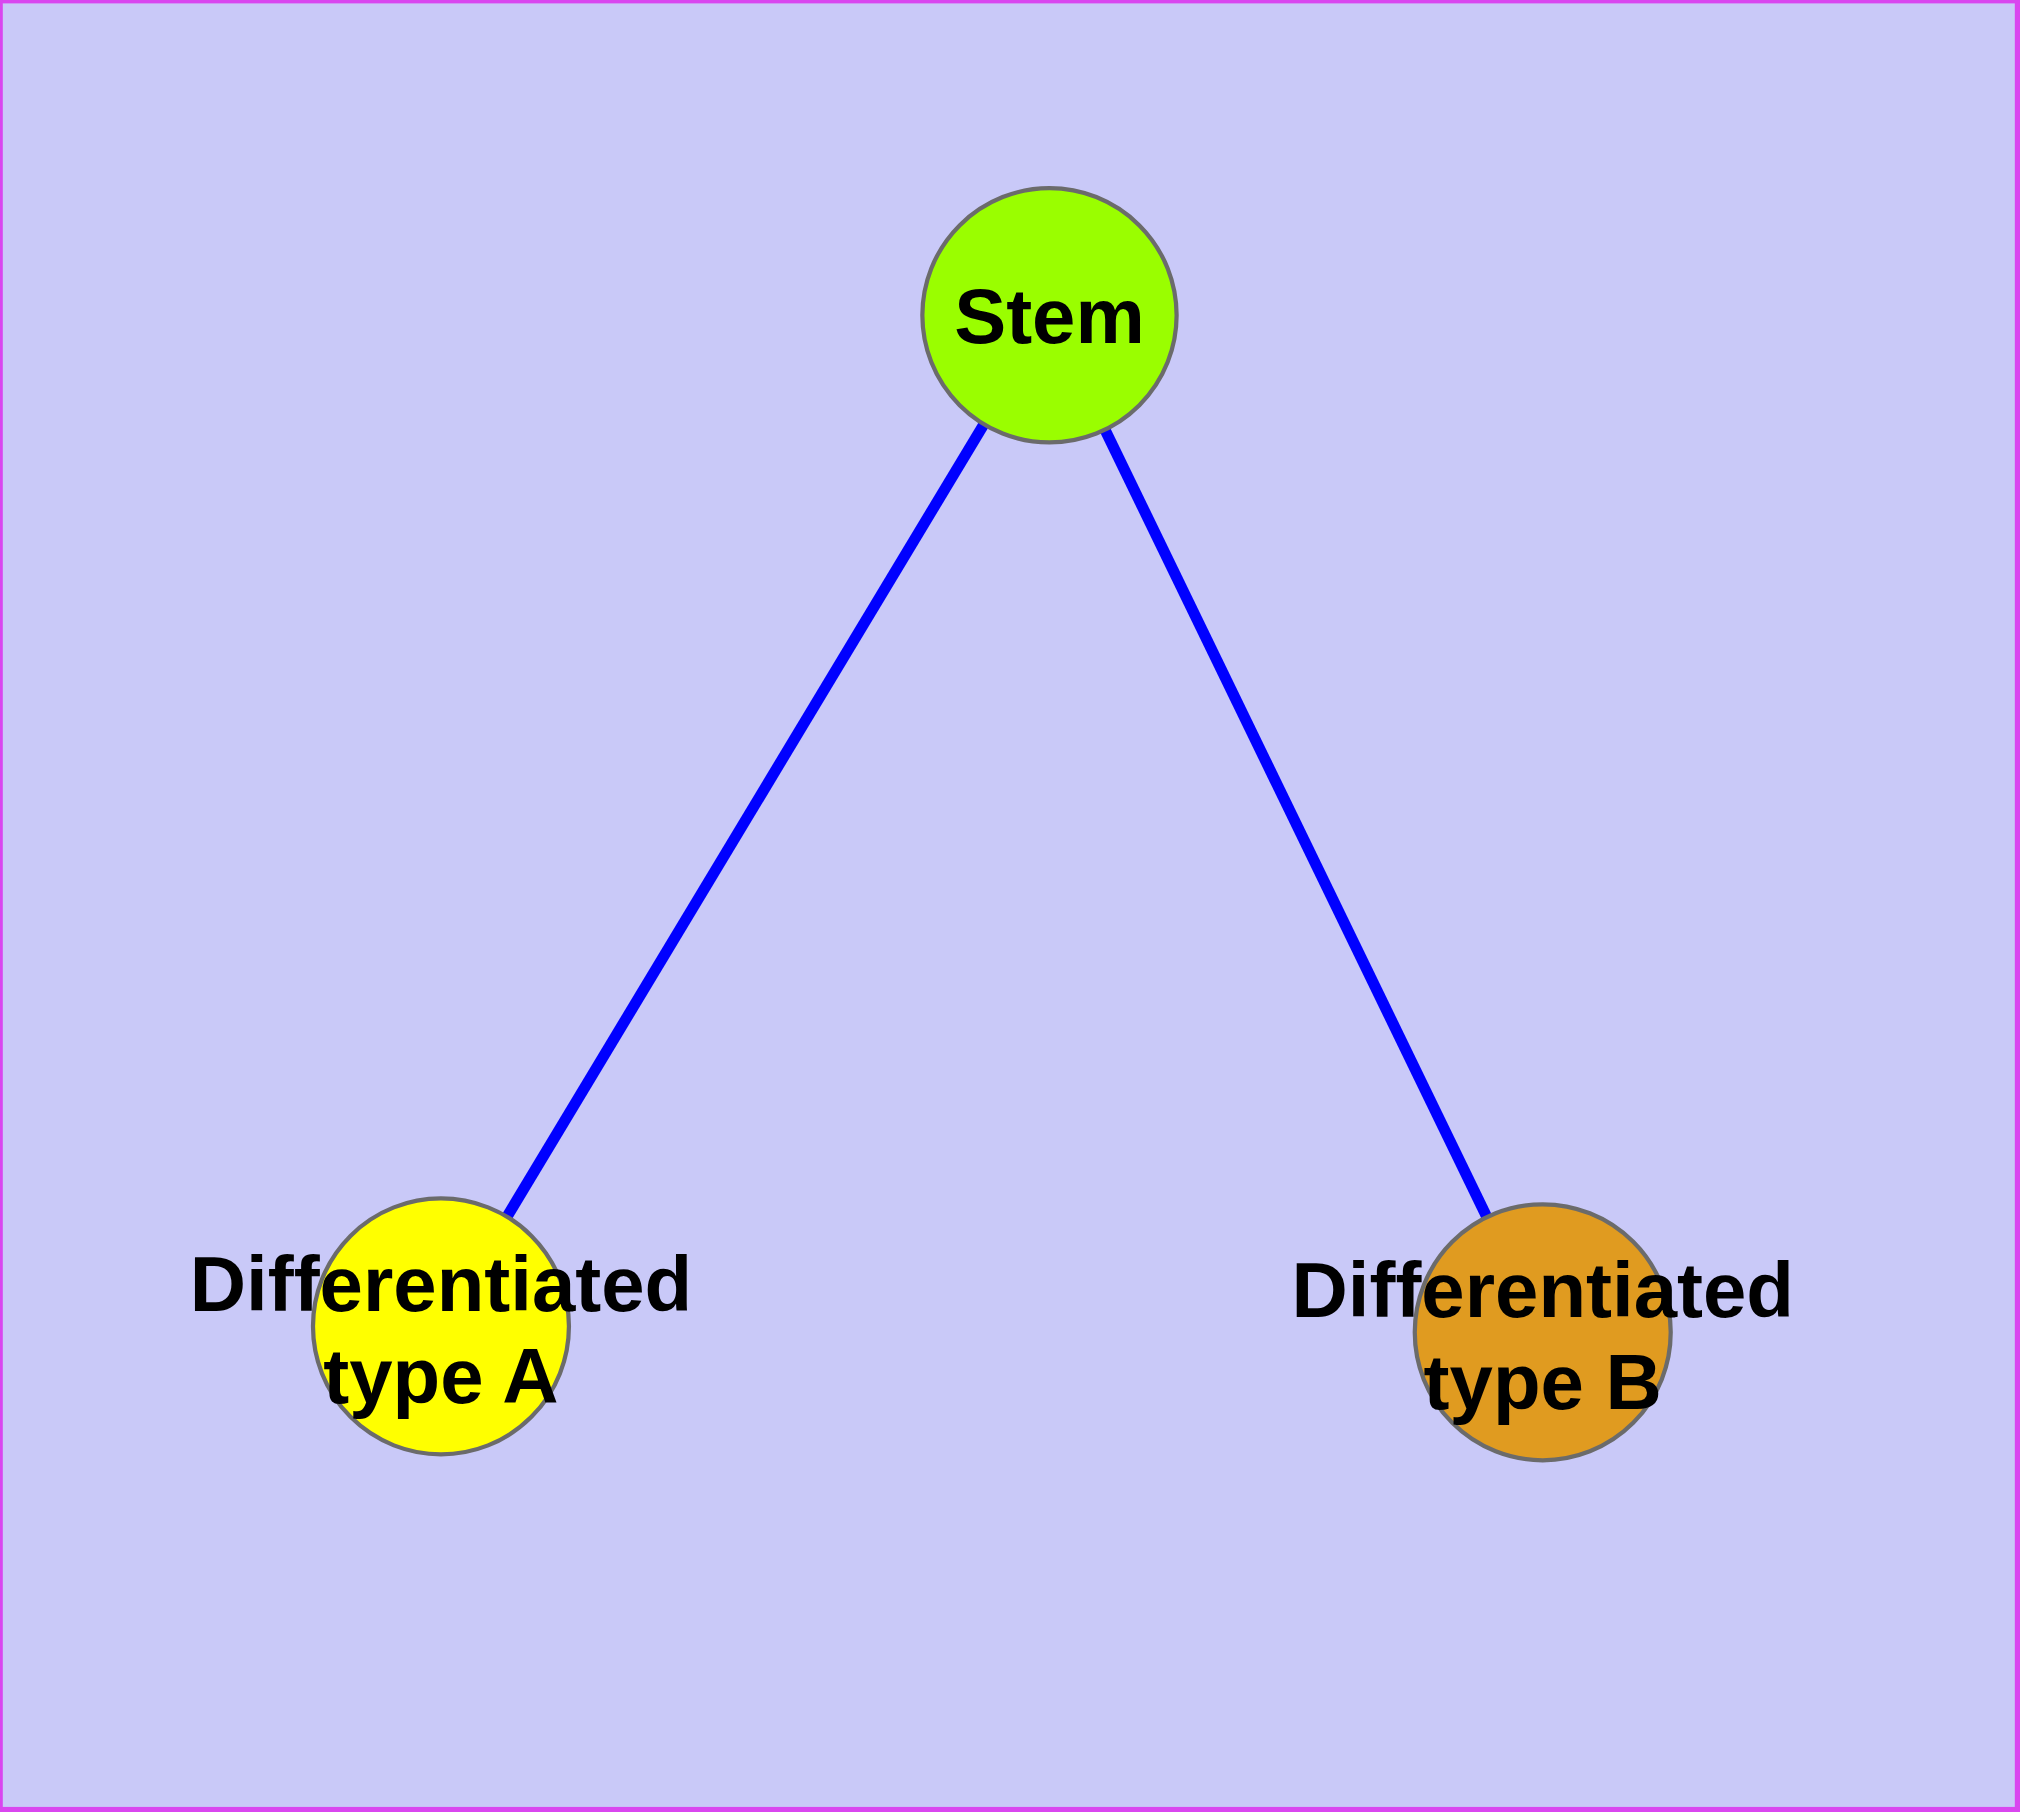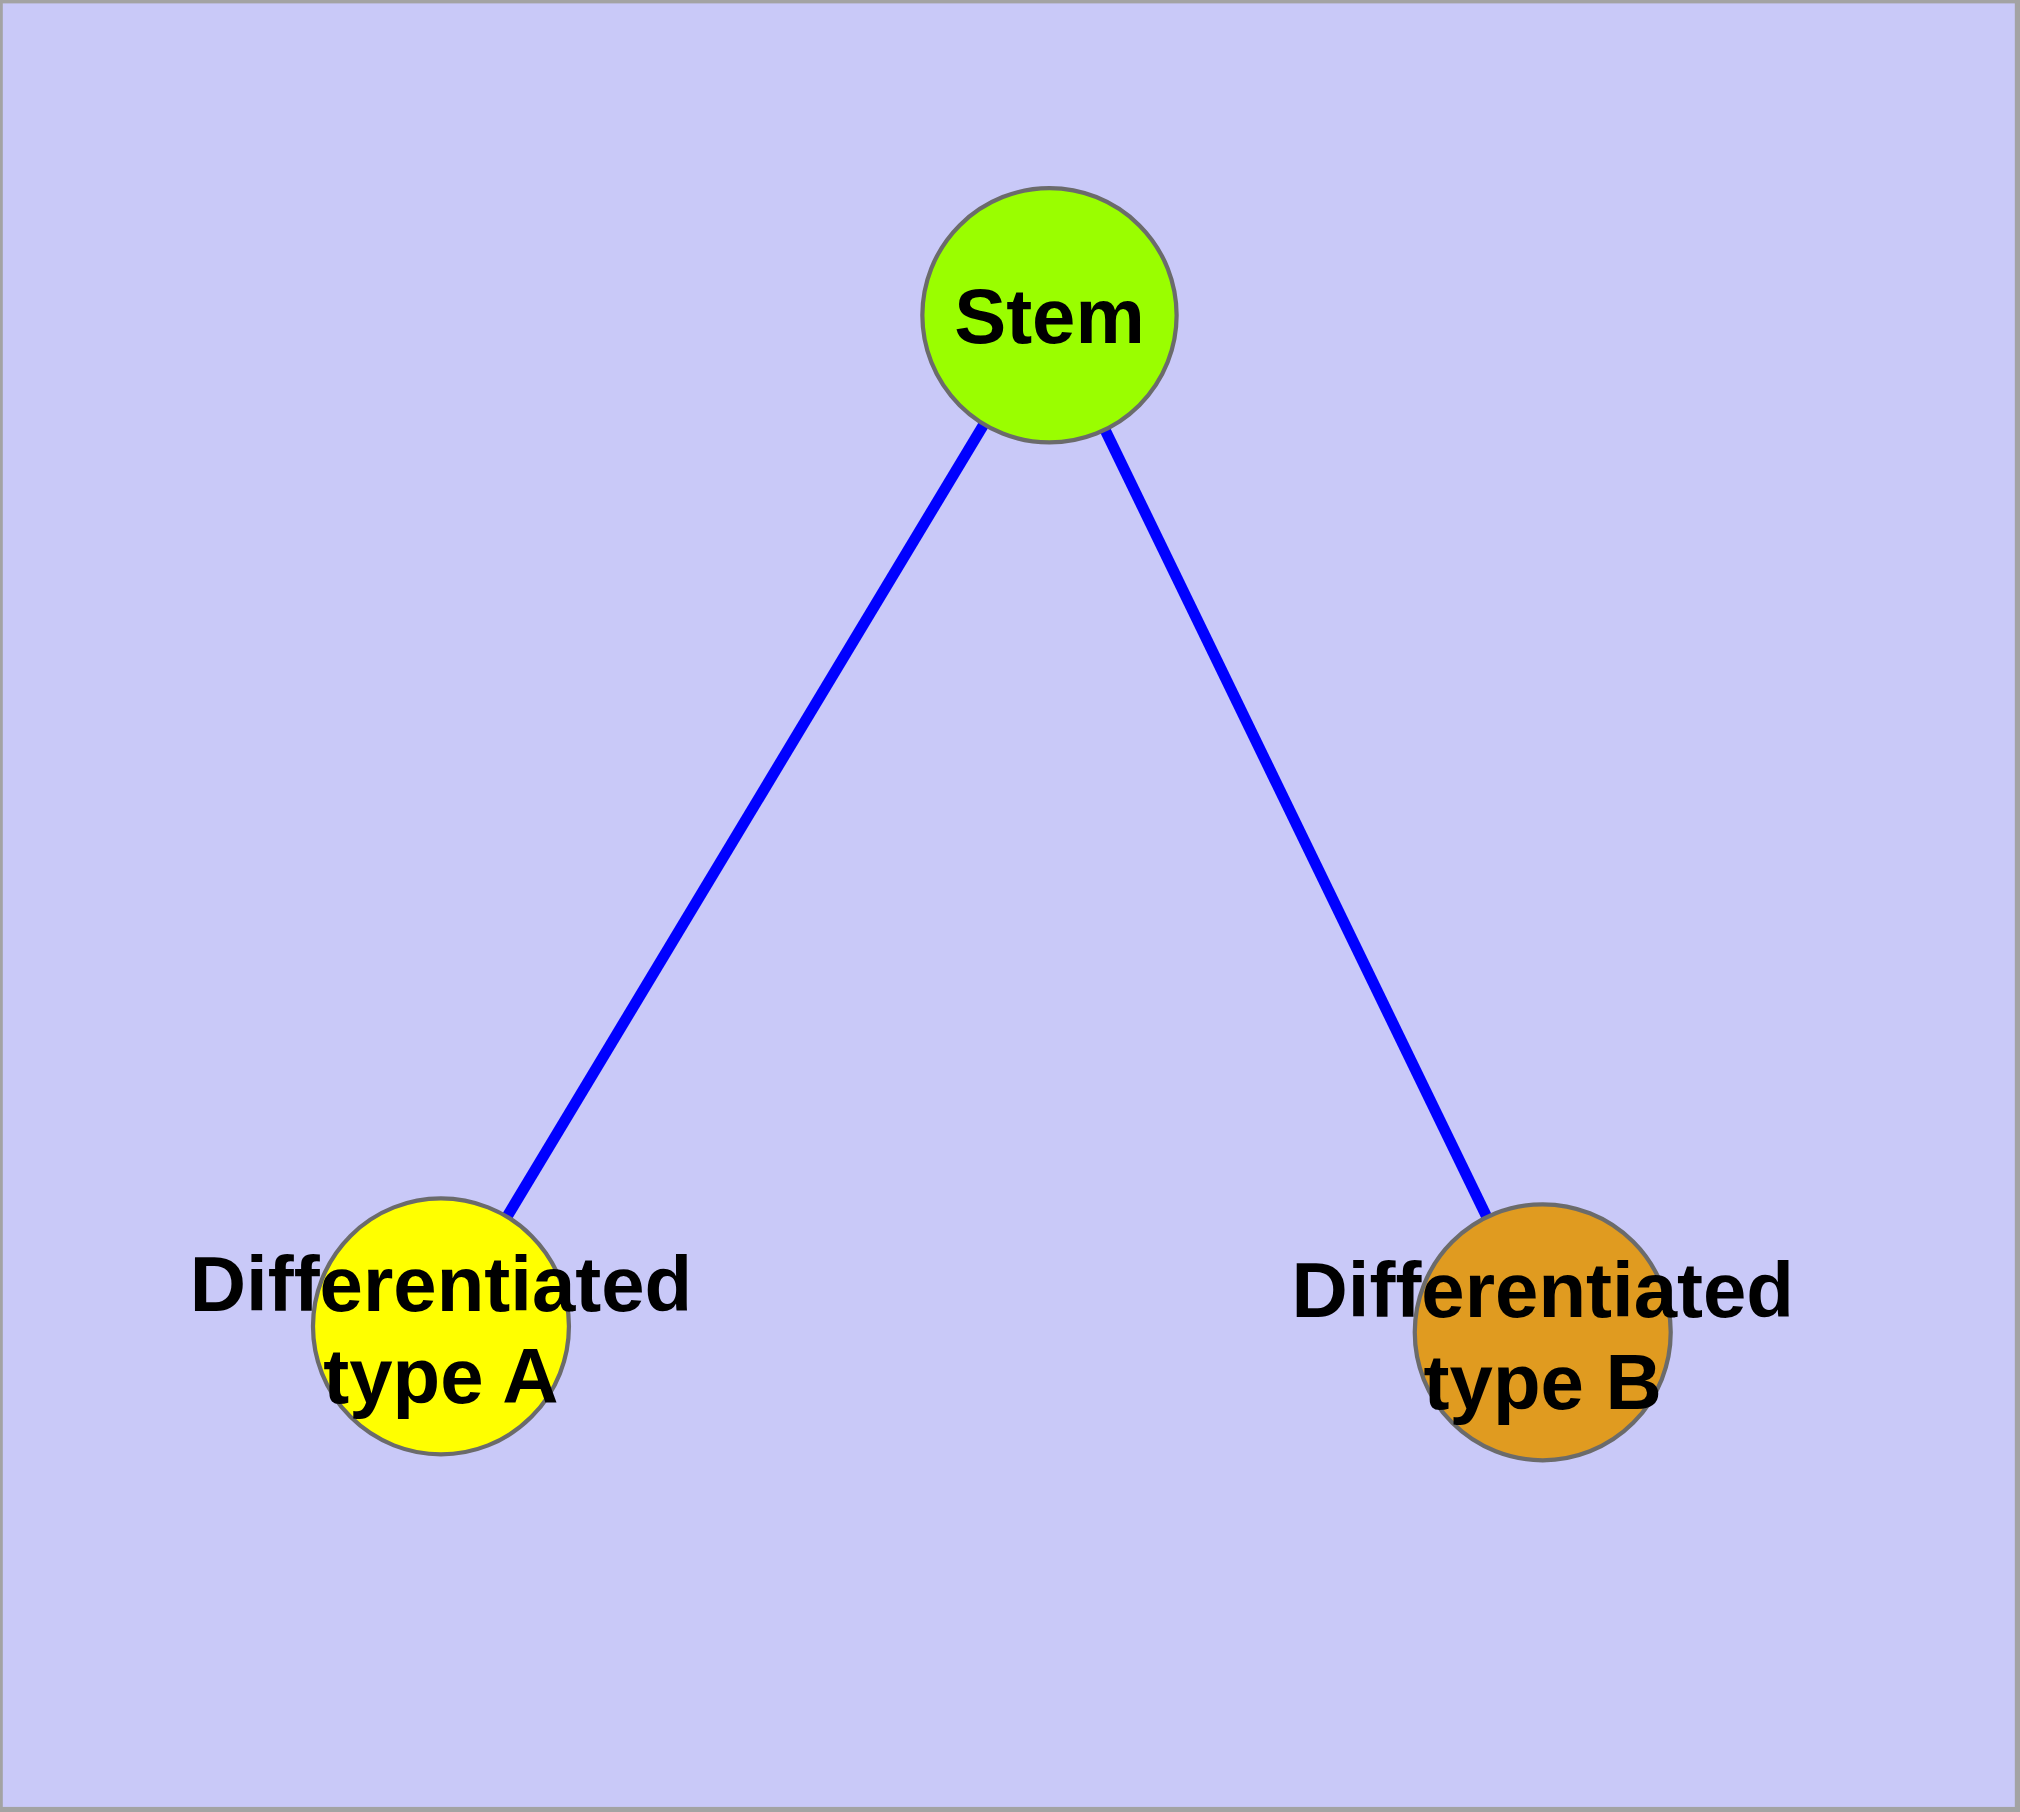--- a/index.html
+++ b/index.html
@@ -7,21 +7,21 @@
     padding: 0;
     background: #ffffff;
     width: 2021px;
     height: 1812px;
     overflow: hidden;
   }
   .diagram-wrap {
     position: relative;
     width: 2021px;
     height: 1812px;
-    background: #a3a3a3;
+    background: #d946ef;
   }
   svg {
     display: block;
   }
   .node-label {
     font-family: "Liberation Sans", sans-serif;
     font-weight: bold;
     font-size: 92px;
     fill: #000000;
     text-anchor: middle;

